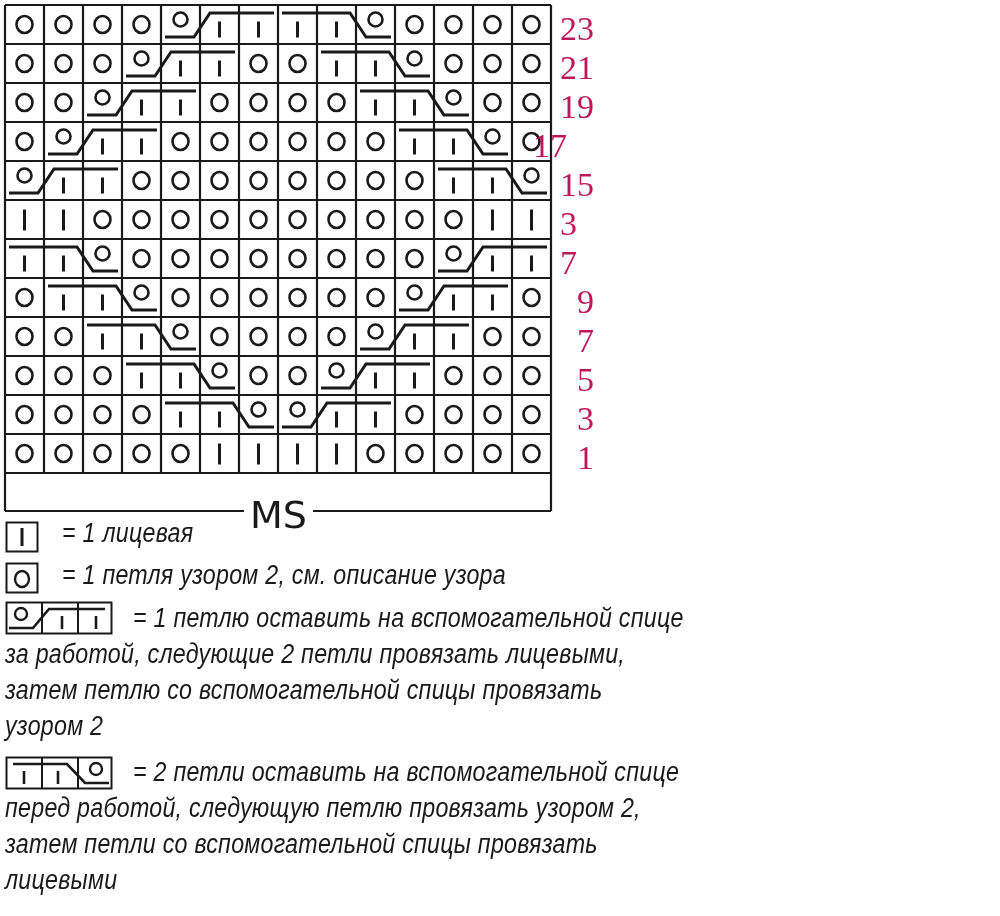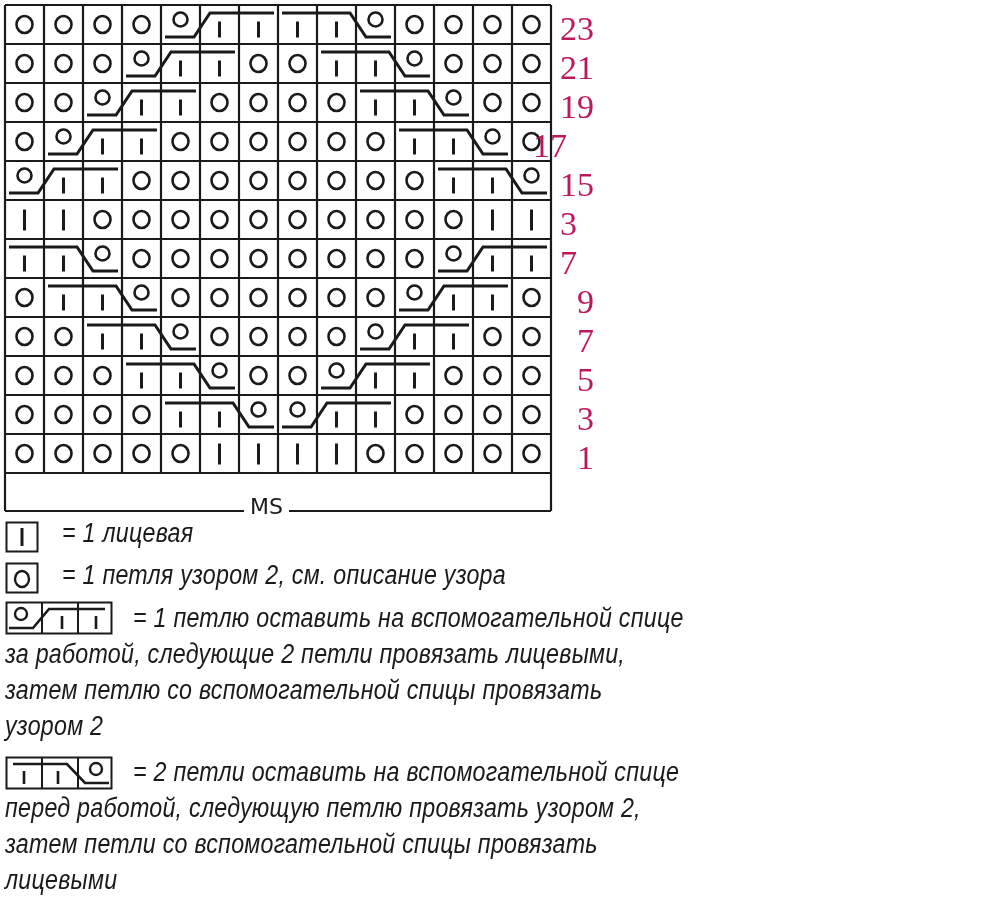--- a/index.html
+++ b/index.html
@@ -1,19 +1,19 @@
 <!DOCTYPE html>
 <html><head>
 <meta charset="utf-8">
 <style>
   html, body { margin:0; padding:0; background:#ffffff; }
   body { width:1000px; height:916px; position:relative; overflow:hidden; font-family:"Liberation Sans", sans-serif; color:#1a1a1a; }
   #chart { position:absolute; left:0; top:0; }
   .row-label { position:absolute; font-family:Liberation Serif, serif; font-size:34px; color:#be185d; line-height:1; }
-  .ms-label { position:absolute; font-family:"DejaVu Sans", sans-serif; font-size:22px; background:#fff; padding:0 6px; line-height:1; }
+  .ms-label { position:absolute; font-family:"DejaVu Sans", sans-serif; font-size:38px; background:#fff; padding:0 6px; line-height:1; }
   .legend-text { position:absolute; font-family:"Liberation Sans Narrow", "Liberation Sans", sans-serif; font-style:italic; font-size:27px; letter-spacing:0.3px; color:#1a1a1a; white-space:nowrap; line-height:1; transform:scaleX(0.86); transform-origin:left top; }
   .legend-icon { position:absolute; }
 </style>
 </head>
 <body>
 
 <svg id="chart" width="600" height="520" xmlns="http://www.w3.org/2000/svg">
     <rect x="5" y="5" width="546" height="507" fill="#fff"></rect>
     <line x1="5" y1="5" x2="5" y2="473" stroke="#1a1a1a" stroke-width="2.2"></line>
     <line x1="44" y1="5" x2="44" y2="473" stroke="#1a1a1a" stroke-width="2.2"></line>

